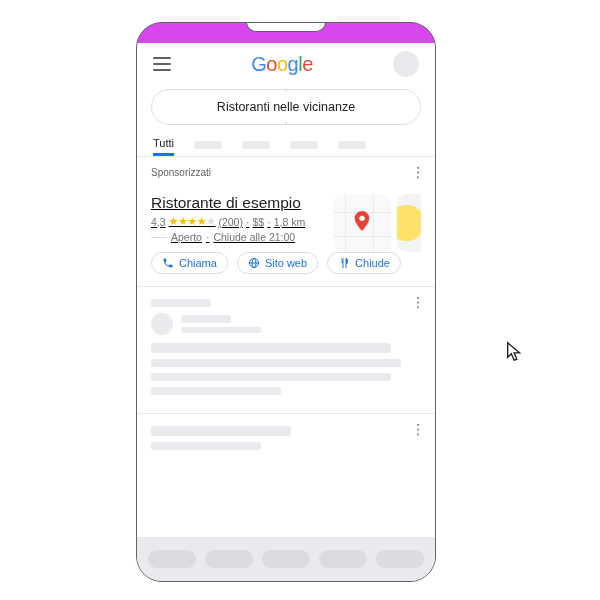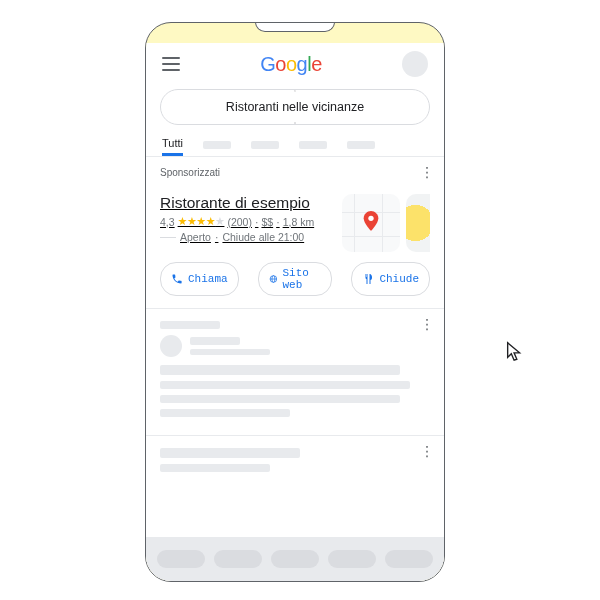--- a/index.html
+++ b/index.html
@@ -6,27 +6,27 @@
   body {
     background: #fff;
     font-family: Arial, Helvetica, sans-serif;
     width: 600px;
     height: 600px;
     position: relative;
     overflow: hidden;
   }
   .phone {
     position: absolute;
-    left: 145px;
+    left: 136px;
     top: 22px;
     width: 300px;
     height: 560px;
     border: 1.5px solid #5f6368;
     border-radius: 26px;
-    background: #fef9c3;
+    background: #d946ef;
     overflow: hidden;
   }
   .notch {
     position: absolute;
     top: -1px;
     left: 50%;
     transform: translateX(-50%);
     width: 80px;
     height: 10px;
     border: 1.5px solid #5f6368;
@@ -200,23 +200,22 @@
     left: 50%; top: 46%;
     transform: translate(-50%,-50%);
   }
   .thumb.food {
     background: radial-gradient(circle at 40% 50%, #fce26a 0 18px, transparent 18px), #f1f3f4;
     width: 24px;
     border-radius: 10px 0 0 10px;
   }
   .chips {
     display: flex;
-    gap: 19px;
-    margin-top: 10px;
-    font-family: Liberation Mono, monospace;
+    gap: 9px;
+    margin-top: 0;
   }
   .chip {
     border: 1px solid #dadce0;
     border-radius: 16px;
     padding: 4px 10px;
     font-size: 11px;
     color: #1a73e8;
     display: flex;
     align-items: center;
     gap: 5px;

